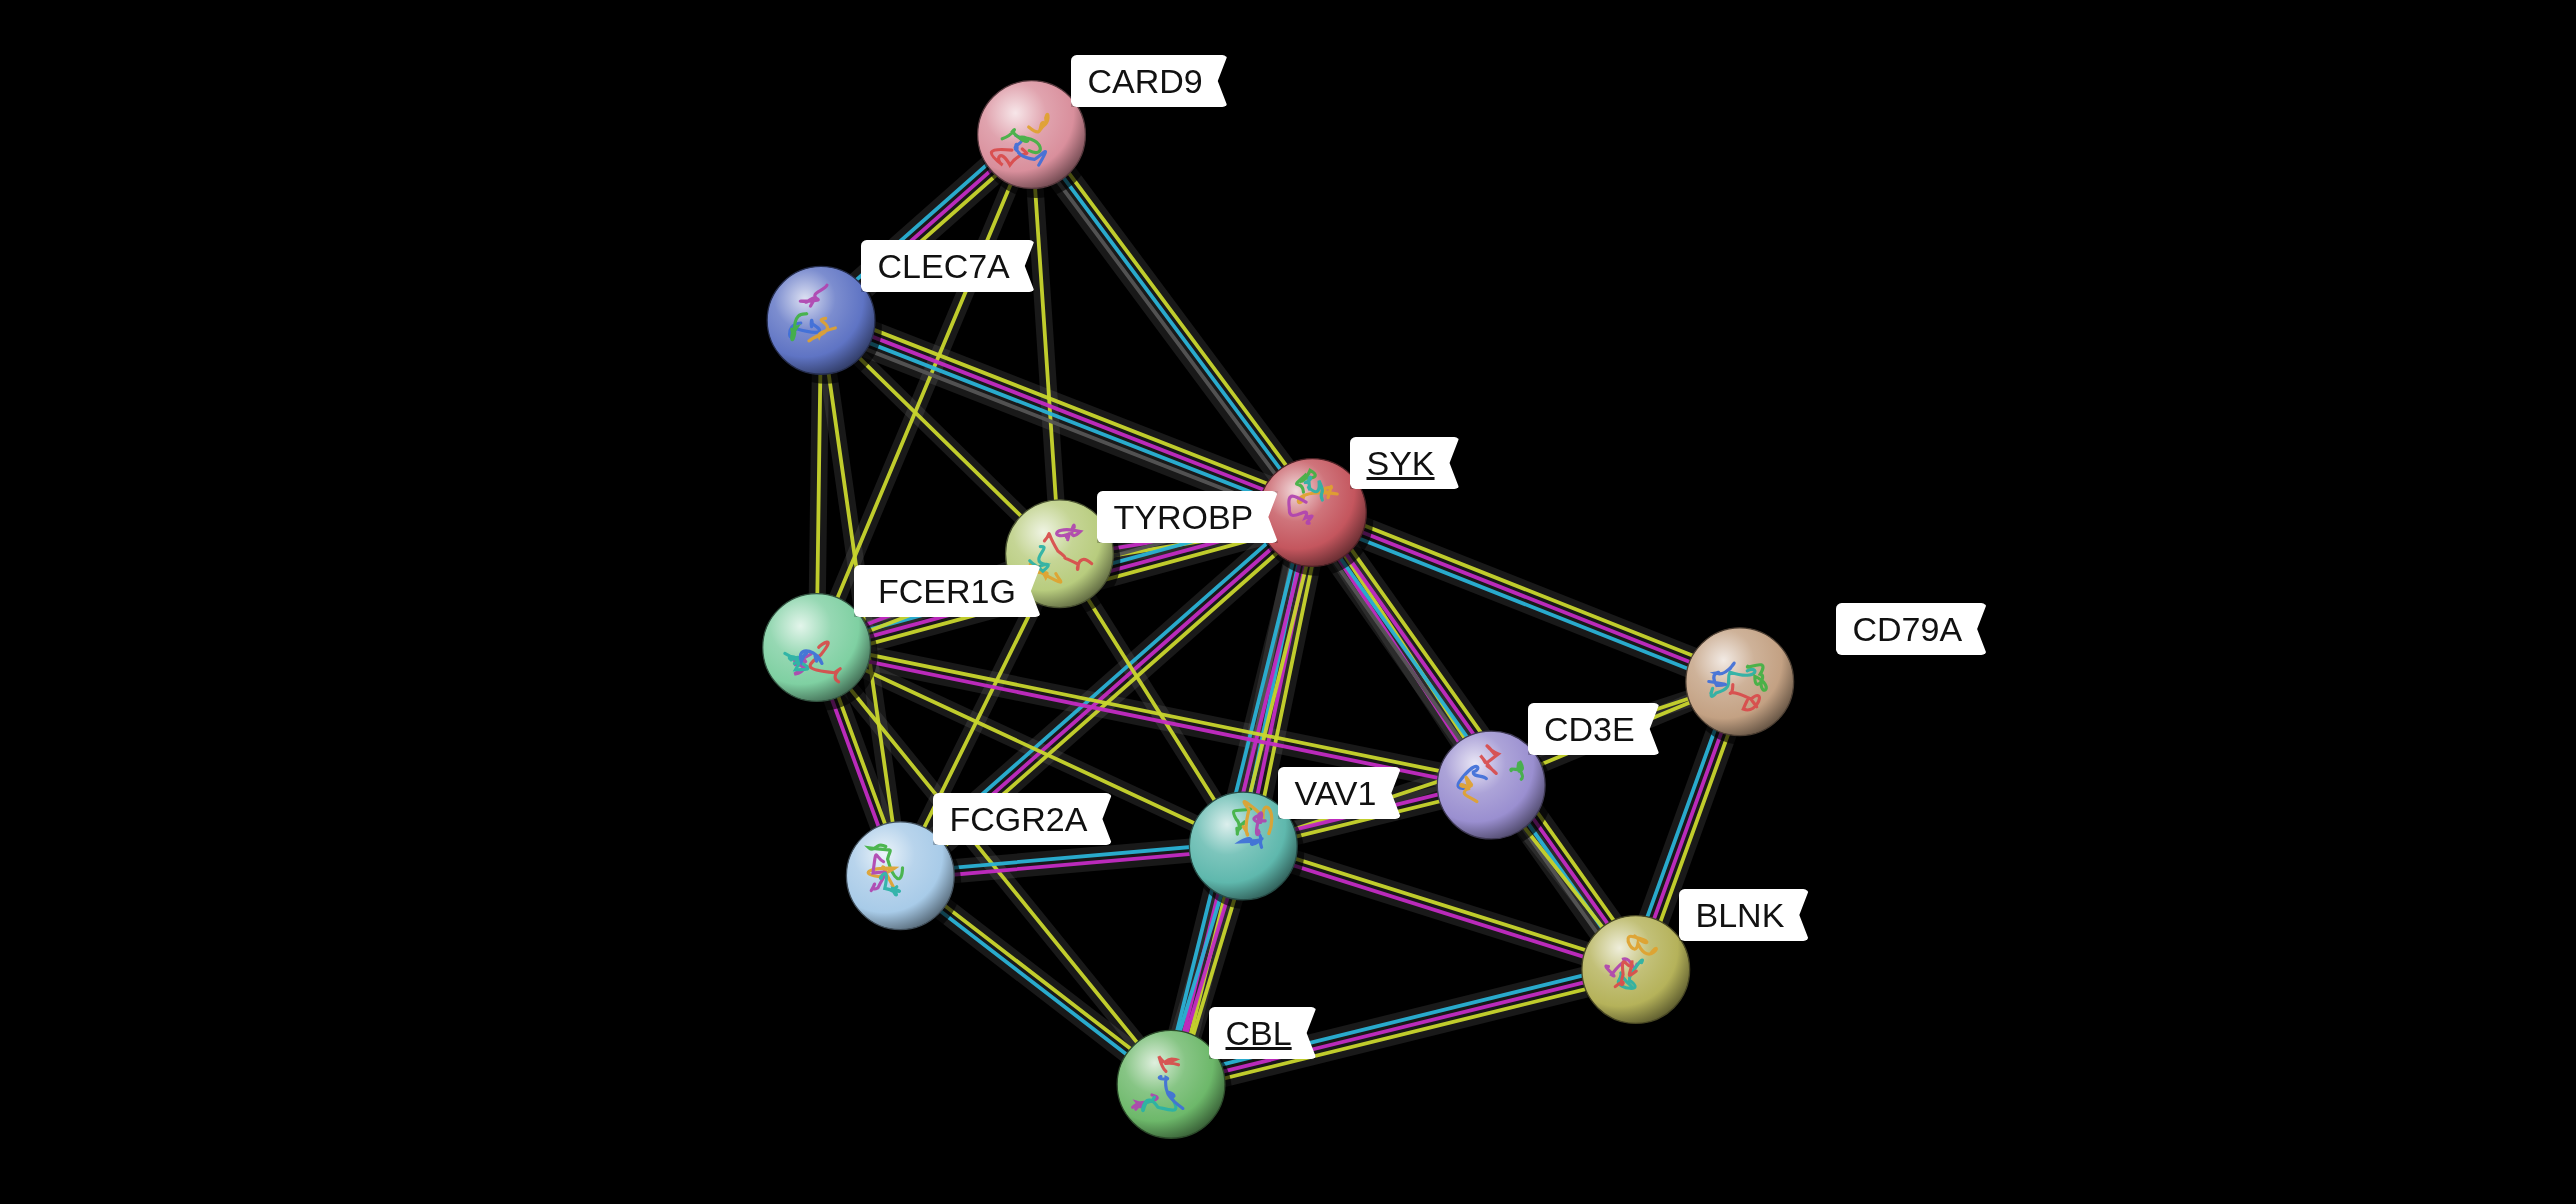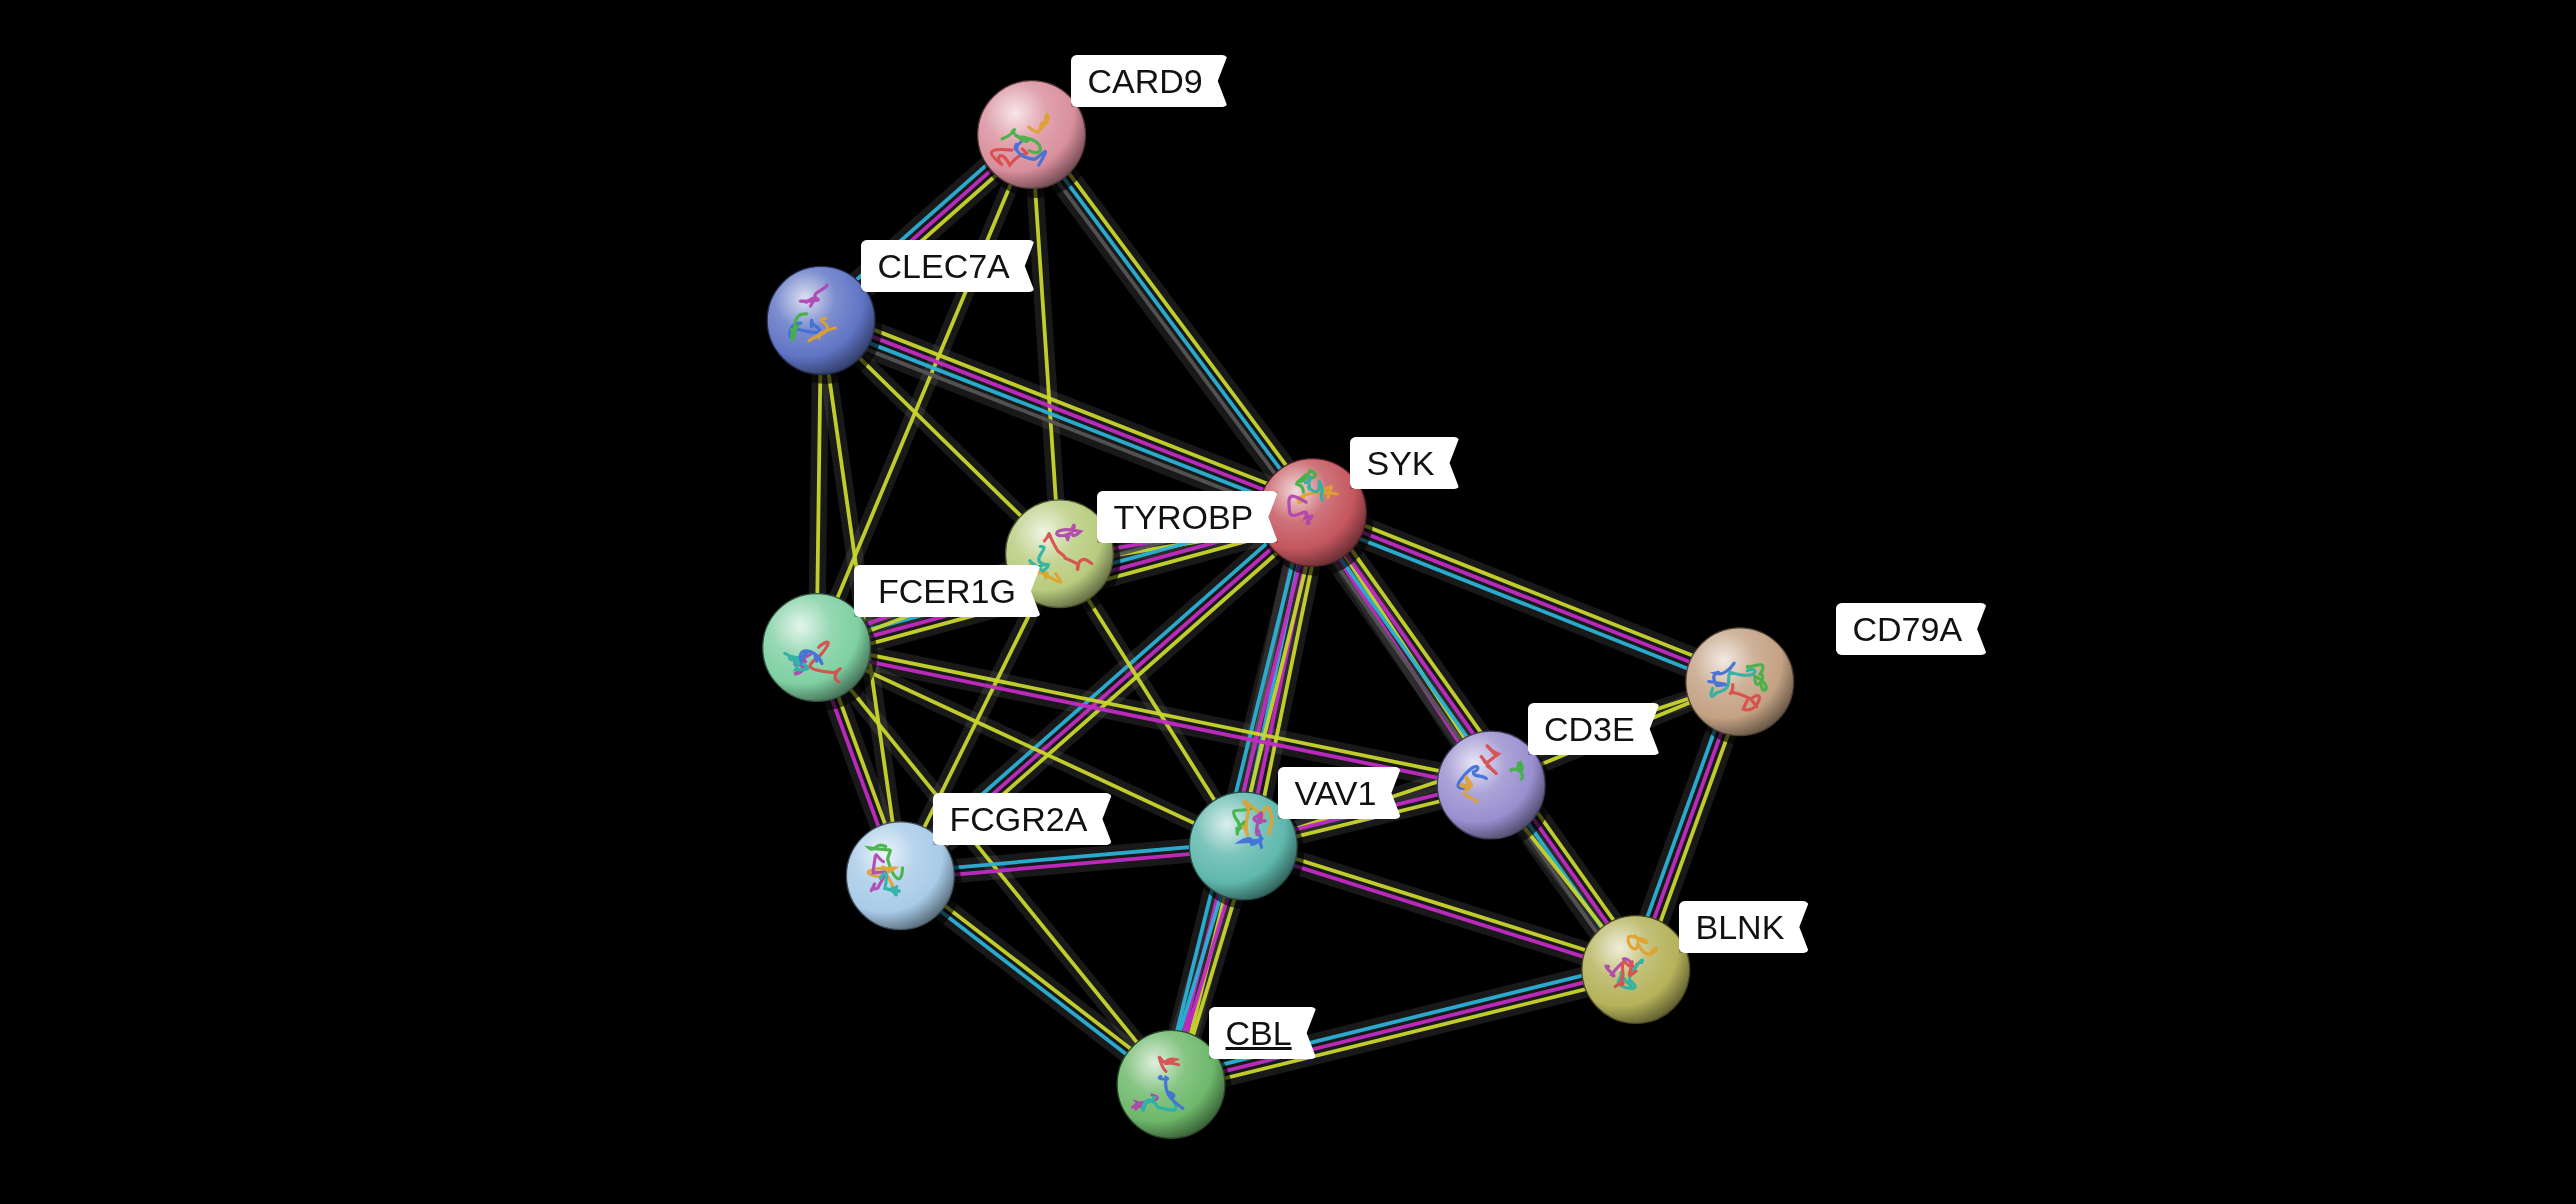--- a/index.html
+++ b/index.html
@@ -330,24 +330,24 @@
             <path d="M 4.0 19.3 C 25.5 44.1 9.0 40.6 -14.2 39.1 C -39.0 13.0 -39.0 53.5 -35.9 48.0 C -33.8 23.3 -28.0 42.1 -22.2 24.3" stroke="#2ab2a6" stroke-width="5"></path>
             <path d="M -11.4 -18.8 C -11.3 -19.8 -15.5 -17.3 -26.5 -40.1 C -7.8 -22.8 -21.0 -42.0 0.3 -39.7 C -24.4 -23.3 -14.5 -35.5 6.3 -32.4" stroke="#d94b4b" stroke-width="5"></path>
             <path d="M 24.2 33.9 C 30.8 36.7 -1.5 22.4 -3.6 12.8 C 24.0 14.4 -6.9 34.4 -9.8 -9.4 C 2.7 -6.4 -28.6 -4.0 -17.8 -9.4" stroke="#3f6fd9" stroke-width="5"></path>
           </g>
         </g>
       </g>
   </svg>
   <div id="labels">
       <div class="node-label" style="left: 1071px; top: 55px;">CARD9</div>
       <div class="node-label" style="left: 861px; top: 240px;">CLEC7A</div>
-      <div class="node-label" style="left: 1350px; top: 437px;">SYK</div>
+      <div class="node-label" style="left: 1350px; top: 437px; text-decoration: underline;">SYK</div>
       <div class="node-label" style="left: 1097px; top: 467px; margin-top: 24px;">TYROBP</div>
       <div class="node-label" style="left: 854px; top: 565px; padding-left: 24px;">FCER1G</div>
       <div class="node-label" style="left: 1836px; top: 603px;">CD79A</div>
       <div class="node-label" style="left: 1528px; top: 703px; padding-left: 16px;">CD3E</div>
       <div class="node-label" style="left: 1278px; top: 767px;">VAV1</div>
       <div class="node-label" style="left: 933px; top: 793px;">FCGR2A</div>
-      <div class="node-label" style="left: 1679px; top: 889px; margin-top: 12px;">BLNK</div>
+      <div class="node-label" style="left: 1679px; top: 889px;">BLNK</div>
       <div class="node-label" style="left: 1209px; top: 1007px; text-decoration: underline;">CBL</div>
     </div>
 </div>
 
 
 </body></html>

